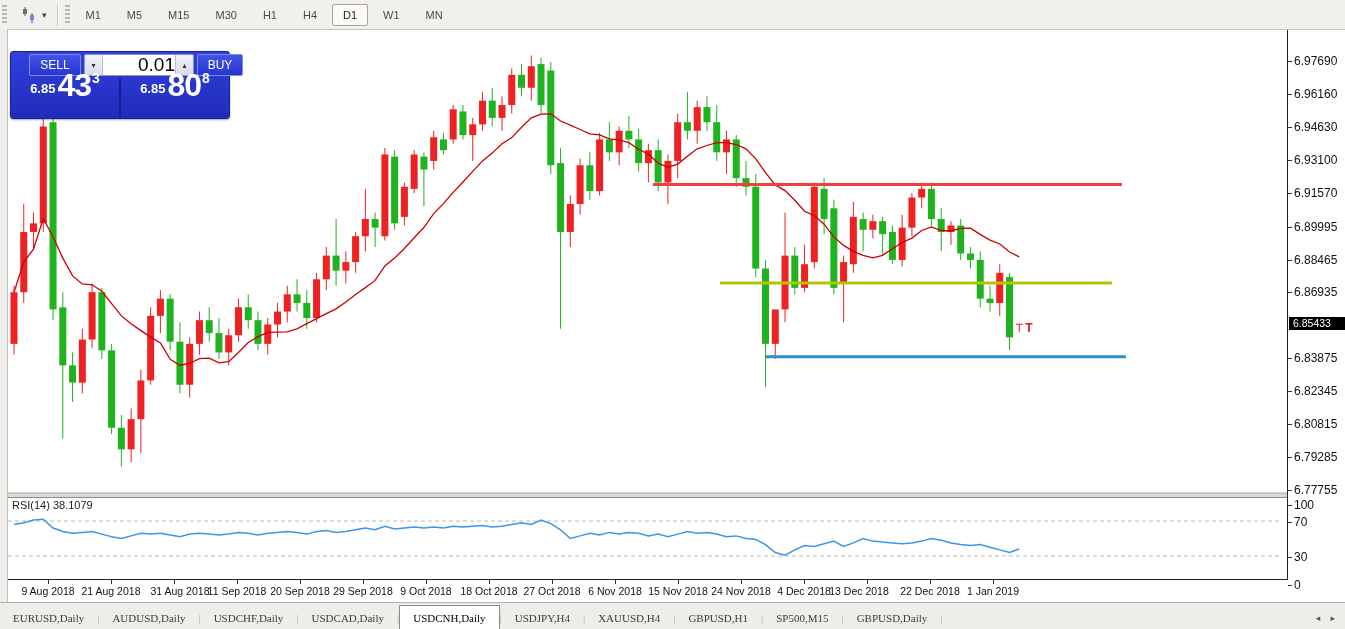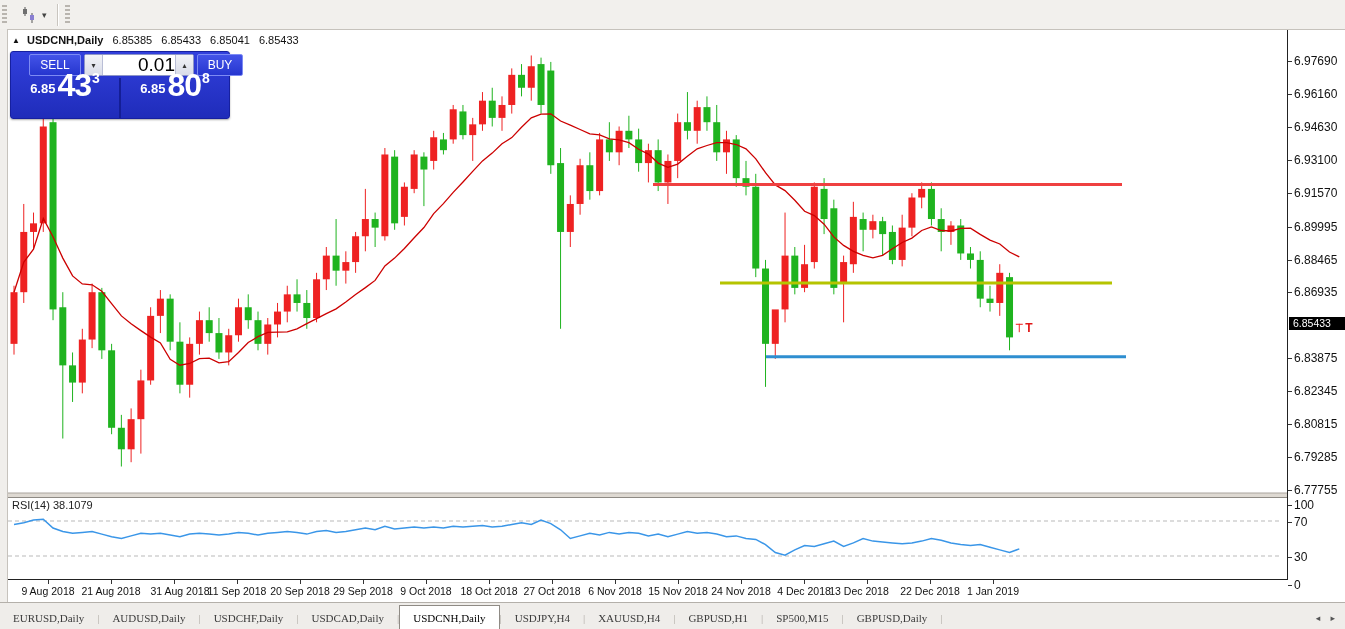--- a/index.html
+++ b/index.html
@@ -76,32 +76,35 @@
       <svg width="18" height="18" viewBox="0 0 18 18">
         <line x1="5" y1="1" x2="5" y2="10" stroke="#555" stroke-width="1"></line>
         <rect x="3" y="3" width="4" height="5" fill="#6f6f6f"></rect>
         <line x1="12" y1="7" x2="12" y2="17" stroke="#555" stroke-width="1"></line>
         <rect x="10" y="9" width="4" height="5" fill="#8a7fd2"></rect>
       </svg>
     </span>
     <span class="caret">▾</span>
     <span class="vsep"></span>
     <span class="grip"></span>
+    <div id="tfButtons" style="display:flex;">
+        <span class="tfbtn">M1</span>
+        <span class="tfbtn">M5</span>
+        <span class="tfbtn">M15</span>
+        <span class="tfbtn">M30</span>
+        <span class="tfbtn">H1</span>
+        <span class="tfbtn">H4</span>
+        <span class="tfbtn active">D1</span>
+        <span class="tfbtn">W1</span>
+        <span class="tfbtn">MN</span>
+      </div>
   </div>
 
   <div class="left-gutter"></div>
 
-  <div class="symbol-line">
-    <span class="tri">▲</span>
-    <b>USDCNH,Daily</b>
-    <span class="ohlc">6.85385</span>
-    <span class="ohlc">6.85433</span>
-    <span class="ohlc">6.85041</span>
-    <span class="ohlc">6.85433</span>
-  </div>
 
   <div class="trade-panel">
     <div class="tp-row">
       <div class="tp-btn tp-sell">SELL</div>
       <div class="spinner">
         <div class="spin-btn">▾</div>
         <div class="spin-val">0.01</div>
         <div class="spin-btn up">▴</div>
       </div>
       <div class="tp-btn tp-buy">BUY</div>

